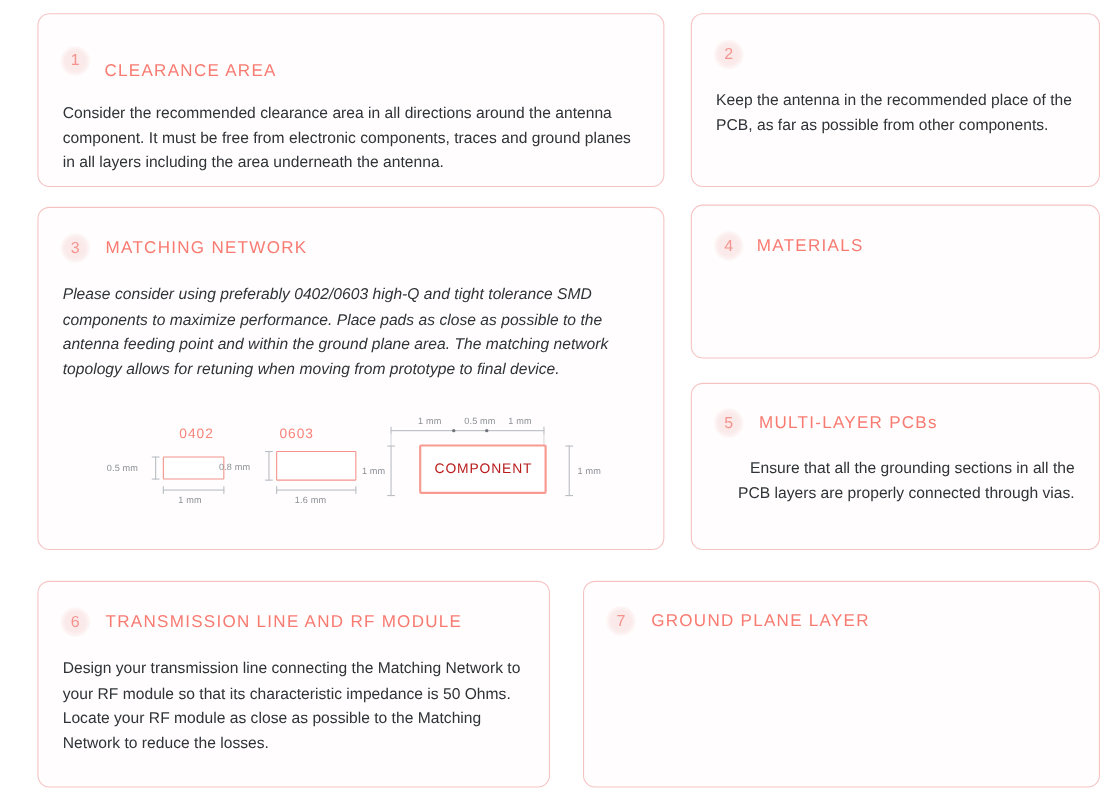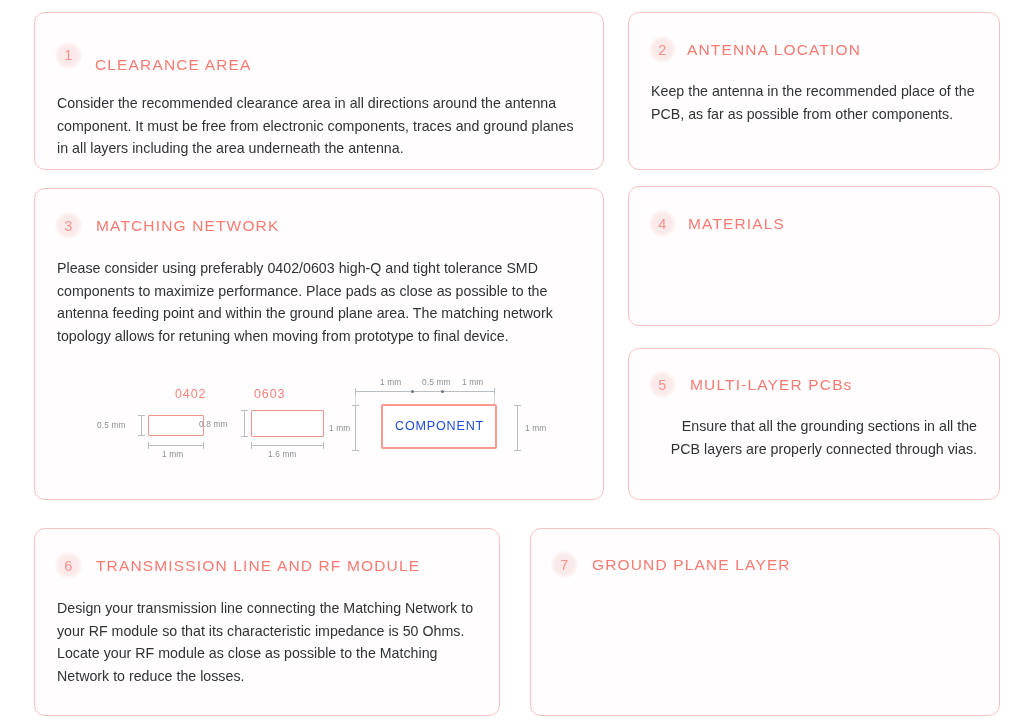--- a/index.html
+++ b/index.html
@@ -68,21 +68,21 @@
   .c1 .card-body  { margin: 18px 22px 0 22px; }
 
   .c2 { left: 628px; top: 12px;  width: 372px; height: 158px; }
   .c2 .card-head { margin: 23px 0 0 20px; }
   .c2 .card-title { margin-left: 11px; }
   .c2 .card-body  { margin: 17px 22px 0 22px; }
 
   .c3 { left: 34px;  top: 188px; width: 570px; height: 312px; }
   .c3 .card-head { margin: 23px 0 0 20px; }
   .c3 .card-title { margin-left: 14px; }
-  .c3 .card-body  { margin: 18px 22px 0 22px; }
+  .c3 .card-body  { margin: 18px 22px 0 22px; font-style: italic; }
 
   .c4 { left: 628px; top: 186px; width: 372px; height: 140px; }
   .c4 .card-head { margin: 23px 0 0 20px; }
   .c4 .card-title { margin-left: 12px; }
   .c4 .card-body  { margin: 17px 22px 0 22px; }
 
   .c5 { left: 628px; top: 348px; width: 372px; height: 152px; }
   .c5 .card-head { margin: 22px 0 0 20px; }
   .c5 .card-title { margin-left: 14px; }
   .c5 .card-body  { margin: 17px 22px 18px 22px; text-align: right; }
@@ -130,21 +130,21 @@
 
   .comp-box {
     position: absolute;
     border: 2px solid #f79a92;
     background: #ffffff;
     border-radius: 2px;
   }
 
   .comp-label {
     position: absolute;
-    color: #1d4ed8;
+    color: #b91c1c;
     font-size: 12.6px;
     letter-spacing: .8px;
     white-space: nowrap;
   }
 
   .dline-h {
     position: absolute;
     height: 1px;
     background: #b9bec4;
   }
@@ -187,36 +187,35 @@
     <div class="card-head">
       <span class="badge">1</span>
       <span class="card-title">CLEARANCE AREA</span>
     </div>
     <div class="card-body">Consider the recommended clearance area in all directions around the antenna component. It must be free from electronic components, traces and ground planes in all layers including the area underneath the antenna.</div>
   </div>
 
   <div class="card c2">
     <div class="card-head">
       <span class="badge">2</span>
-      <span class="card-title">ANTENNA LOCATION</span>
     </div>
     <div class="card-body">Keep the antenna in the recommended place of the PCB, as far as possible from other components.</div>
   </div>
 
   <div class="card c3">
     <div class="card-head">
       <span class="badge">3</span>
       <span class="card-title">MATCHING NETWORK</span>
     </div>
     <div class="card-body">Please consider using preferably 0402/0603 high-Q and tight tolerance SMD components to maximize performance. Place pads as close as possible to the antenna feeding point and within the ground plane area. The matching network topology allows for retuning when moving from prototype to final device.</div>
 
     <div class="diagrams">
 
       <div>
-        <span class="dlabel" style="left:140px; top:10px;">0402</span>
+        <span class="dlabel" style="left:128px; top:10px;">0402</span>
 
         <div class="pad" style="left:113px; top:38px; width:56px; height:21px;"></div>
 
         <span class="dim-text" style="left:62px; top:43px;">0.5 mm</span>
         <div class="dline-v" style="left:106px; top:38px; height:21px;"></div>
         <div class="cap-h" style="left:103px; top:38px;"></div>
         <div class="cap-h" style="left:103px; top:58px;"></div>
 
         <div class="dline-h" style="left:113px; top:68px; width:56px;"></div>
         <div class="cap-v" style="left:113px; top:65px;"></div>

